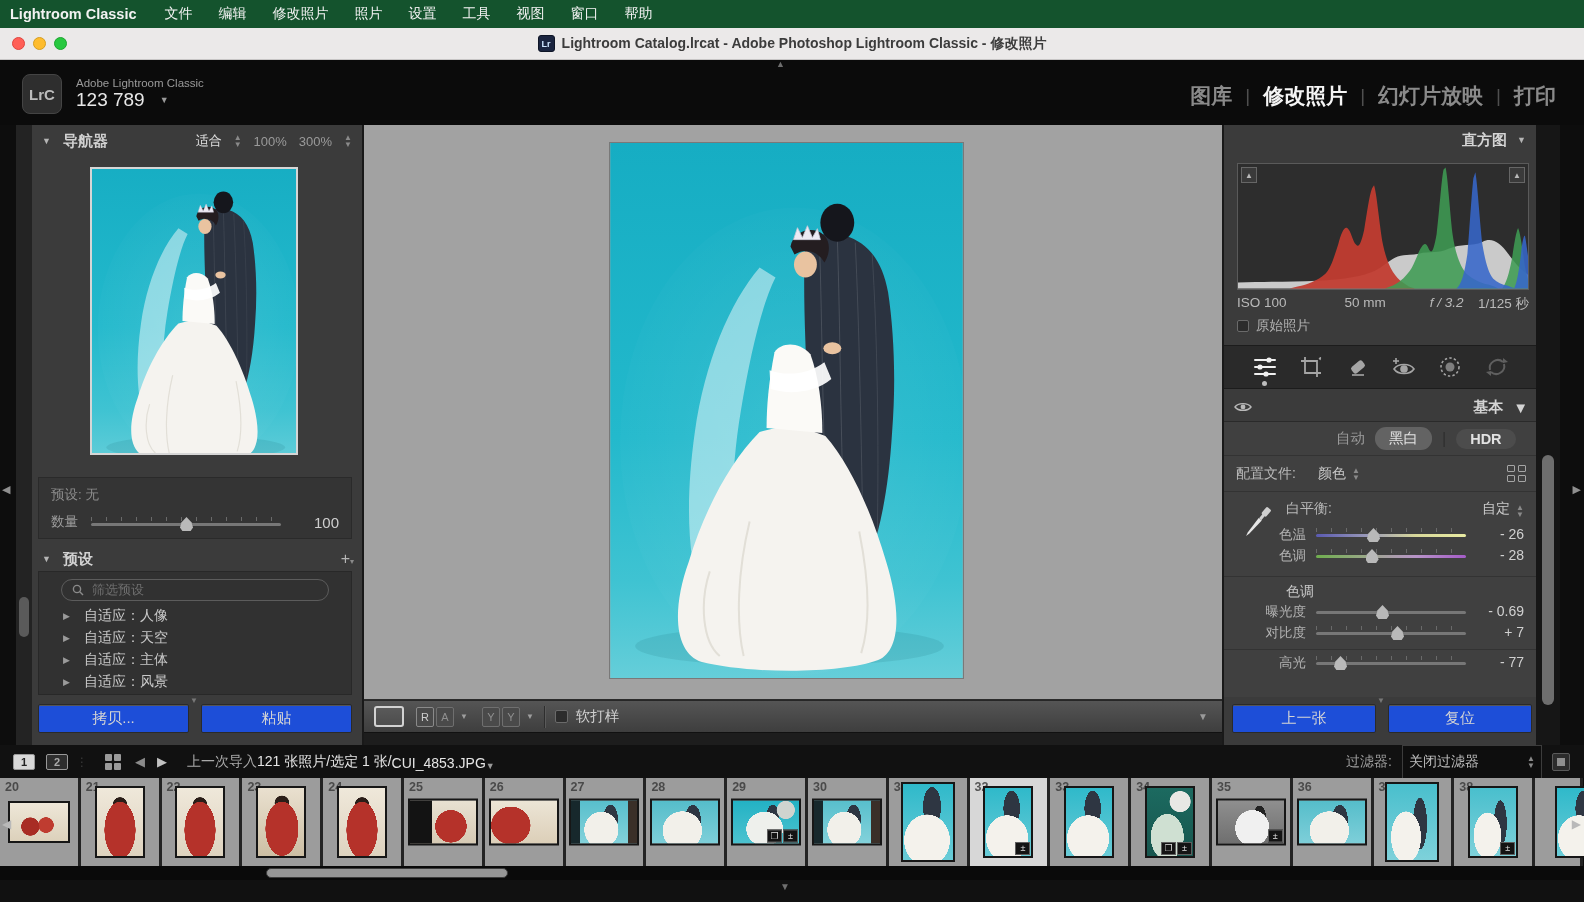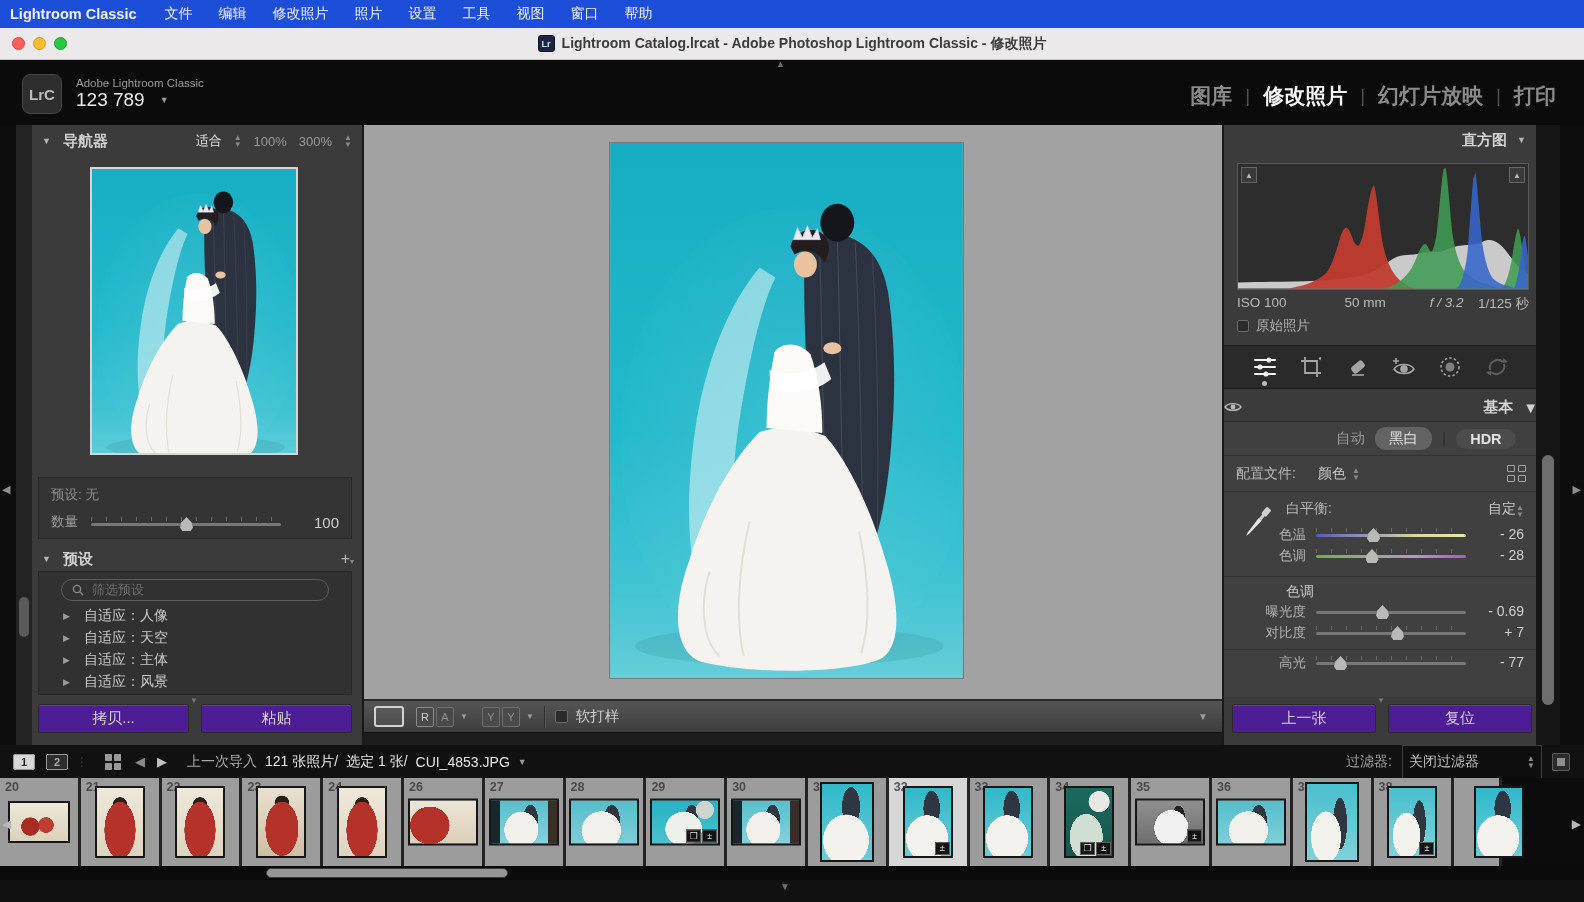--- a/index.html
+++ b/index.html
@@ -1,21 +1,21 @@
 <!DOCTYPE html>
 <html><head>
 <meta charset="utf-8">
 <style>
   * { margin:0; padding:0; box-sizing:border-box; }
   html,body { background:#000; }
   body { font-family:"Liberation Sans","DejaVu Sans",sans-serif; }
   .screen { position:relative; width:1584px; height:902px; overflow:hidden; background:#000; }
 
   
-  .menubar { position:absolute; left:0; top:0; width:1584px; height:28px; background:#1d4ed8;
+  .menubar { position:absolute; left:0; top:0; width:1584px; height:28px; background:#14532d;
              display:flex; align-items:center; color:#f2f2f2; font-size:14px; }
   .mb-app { font-weight:bold; margin-left:10px; margin-right:28px; font-size:14.5px; }
   .menu-item { margin-right:26px; cursor:default; }
 
   
   .titlebar { position:absolute; left:0; top:28px; width:1584px; height:32px; background:#ebe9e9;
               border-bottom:1px solid #c7c5c5; display:flex; align-items:center; }
   .traffic { position:absolute; left:12px; top:9px; display:flex; gap:8px; }
   .tl { width:13px; height:13px; border-radius:50%; display:inline-block; }
   .tl.red{ background:#ff5f57; border:1px solid #e0443e;}
@@ -69,21 +69,21 @@
   .plus { margin-left:auto; color:#b5b5b5; font-size:16px; font-weight:normal; }
   .plus .dn { font-size:8px; color:#8a8a8a; }
   .presetlistbox { position:absolute; left:6px; top:446px; width:314px; height:124px; background:#313131; border:1px solid #282828; }
   .searchpill { margin:7px 22px 4px 22px; height:22px; border:1px solid #5c5c5c; border-radius:11px;
                 display:flex; align-items:center; padding:0 10px; gap:8px; }
   .searchpill .ph { color:#6f6f6f; font-size:13px; }
   .preset-row { display:flex; align-items:center; gap:14px; height:22px; padding-left:24px; color:#c9c9c9; font-size:14px; }
   .preset-row .tri { color:#9a9a9a; font-size:9px; }
   .mini-collapse { position:absolute; left:158px; top:571px; color:#777; font-size:8px; }
   .lbuttons { position:absolute; left:6px; top:579px; width:314px; display:flex; gap:12px; }
-  .panelbtn { flex:1; height:29px; background:#4c1d95; border:1px solid #2a2a2a; box-shadow:inset 0 1px 0 #555;
+  .panelbtn { flex:1; height:29px; background:#1d4ed8; border:1px solid #2a2a2a; box-shadow:inset 0 1px 0 #555;
               border-radius:2px; color:#d4d4d4; font-size:15px; display:flex; align-items:center; justify-content:center; }
 
   
   .center { position:absolute; left:364px; top:0; width:858px; height:620px; background:#1d1d1d; }
   .canvas { position:absolute; left:0; top:0; width:858px; height:575px; background:#a2a2a2; border-bottom:1px solid #2c2c2c; }
   .mainphoto { position:absolute; left:246px; top:18px; width:353px; height:535px; box-shadow:0 0 0 1px rgba(0,0,0,.25); }
   .toolbar { position:absolute; left:0; top:575px; width:858px; height:33px;
              background:linear-gradient(#555, #3e3e3e); border-top:1px solid #272727; border-bottom:1px solid #111;
              display:flex; align-items:center; }
   .loupebtn { margin-left:10px; width:30px; height:21px; border:2px solid #d2d2d2; border-radius:3px; background:rgba(255,255,255,.06); }
@@ -107,37 +107,37 @@
   .clipbtn.l { left:3px; } .clipbtn.r { right:3px; }
   .histinfo { position:absolute; left:13px; top:170px; width:292px; display:flex; color:#b9b9b9; font-size:13.5px; }
   .histinfo span:nth-child(2){ margin-left:58px; } .histinfo span:nth-child(3){ margin-left:44px;font-style:italic; } .histinfo span:nth-child(4){ margin-left:auto; }
   .origrow { position:absolute; left:13px; top:192px; display:flex; align-items:center; gap:7px; color:#b3b3b3; font-size:13.5px; }
   .origrow .cb { width:12px; height:12px; }
   .toolstrip { position:absolute; left:0; top:220px; width:314px; height:44px; background:#2a2a2a;
                border-top:1px solid #1c1c1c; border-bottom:1px solid #1c1c1c;
                display:flex; align-items:center; justify-content:space-around; padding:0 18px; }
   .tsicon { position:relative; width:30px; height:30px; display:flex; align-items:center; justify-content:center; }
   .tsicon.active:after { content:''; position:absolute; left:12px; bottom:-4px; width:5px; height:5px; border-radius:50%; background:#bdbdbd; }
-  .basic-hdr { position:absolute; left:0; top:268px; width:314px; height:28px; display:flex; align-items:center; padding:0 0; }
+  .basic-hdr { position:absolute; left:0; top:268px; width:314px; height:28px; display:flex; align-items:center; padding:0 10px; }
   .basic-hdr .title { margin-left:auto; font-weight:bold; color:#d4d4d4; font-size:15px; display:flex; gap:10px; align-items:center;}
   .basic-body { position:absolute; left:0; top:296px; width:314px; height:276px; background:#404040; border-top:1px solid #2a2a2a; }
   .chips { display:flex; align-items:center; height:34px; border-bottom:1px solid #333; padding-left:112px; gap:10px; }
   .chip-plain { color:#9a9a9a; font-size:14.5px; }
   .chip { padding:2px 14px; border-radius:11px; font-size:14.5px; color:#e2e2e2; }
   .chip.sel { background:#636363; }
   .chip.hdr2 { background:#4c4c4c; font-weight:bold; }
   .chipsep { color:#2e2e2e; }
   .profrow { display:flex; align-items:center; height:36px; padding:0 12px; border-bottom:1px solid #333; color:#b9b9b9; font-size:14px; }
   .profval { margin-left:22px; color:#c9c9c9; display:flex; gap:6px; align-items:center; }
   .gridicon { margin-left:auto; display:grid; grid-template-columns:8px 8px; grid-gap:3px; }
   .gridicon span { width:8px; height:7px; border:1.5px solid #a5a5a5; border-radius:1px; }
   .wbblock { position:relative; border-bottom:1px solid #333; padding:6px 0 8px 0; }
   .dropper { position:absolute; left:14px; top:10px; }
   .wbrow { display:flex; align-items:center; padding:2px 14px 8px 62px; color:#b9b9b9; font-size:14px; }
-  .wbrow .v { margin-left:auto; color:#c9c9c9; display:flex; align-items:flex-end;}
+  .wbrow .v { margin-left:auto; color:#c9c9c9; display:flex; gap:6px; align-items:flex-end;}
   .sliderrow { display:flex; align-items:flex-start; height:21px; padding:0 14px; color:#b3b3b3; font-size:13.5px; }
   .sliderrow .lab { width:78px; text-align:right; padding-right:10px; }
   .strack { position:relative; width:150px; height:14px; }
   .sline { position:absolute; left:0; right:0; top:8px; height:3px; background:#777; border-radius:2px; }
   .sline.temp { background:linear-gradient(90deg,#5a5ab2,#9898b8,#d8d89a,#e8eba2); }
   .sline.tint { background:linear-gradient(90deg,#6fae4e,#9aa888,#b894c8,#a55cc8); }
   .ticks { position:absolute; left:0; right:0; top:2px; height:4px;
            background:repeating-linear-gradient(90deg,#6a6a6a 0 1px,transparent 1px 15px); }
   .sthumb { position:absolute; top:2px; width:13px; height:14px; margin-left:-6px; background:#b9b9b9;
             clip-path:polygon(50% 0,88% 38%,100% 75%,82% 100%,18% 100%,0 75%,12% 38%); }
@@ -154,21 +154,21 @@
   .fs-hdr { position:absolute; left:0; top:0; width:1584px; height:33px; display:flex; align-items:center; }
   .winbtn { width:22px; height:16px; border:1px solid #999; border-radius:2px; font-size:11px; font-weight:bold;
             display:flex; align-items:center; justify-content:center; }
   .winbtn.on { background:#d8d8d8; color:#222; margin-left:13px; }
   .winbtn.off { background:#2e2e2e; color:#aaa; margin-left:11px; }
   .fs-sep { color:#3a3a3a; margin:0 8px; font-size:12px; letter-spacing:1px;}
   .fsgrid { display:grid; grid-template-columns:7px 7px; grid-gap:2px; margin:0 8px; }
   .fsgrid span { width:7px; height:7px; background:#9a9a9a; border-radius:1px; }
   .fsarrow { font-size:13px; margin:0 6px; }
   .fsarrow.back { color:#8b8b8b; } .fsarrow.fwd { color:#c2c2c2; }
-  .fs-status { margin-left:14px; font-size:14px; color:#a9a9a9; display:flex; gap:8px; align-items:center;}
+  .fs-status { margin-left:14px; font-size:14px; color:#a9a9a9; display:flex; align-items:flex-end;}
   .fs-status .white { color:#e5e5e5; }
   .fs-status .dd { color:#9a9a9a; font-size:9px; }
   .fs-filter { margin-left:auto; margin-right:14px; display:flex; align-items:center; gap:10px; font-size:14px; color:#9f9f9f; }
   .filterdd { width:140px; height:20px; background:#0e0e0e; border:1px solid #3c3c3c; display:flex; align-items:center;
               padding:16px 6px; color:#bcbcbc; }
   .filterdd .updn { margin-left:auto; }
   .fstoggle { width:18px; height:18px; background:#2c2c2c; border:1px solid #5a5a5a; border-radius:2px; position:relative; }
   .fstoggle:after { content:''; position:absolute; left:4px; top:4px; width:8px; height:8px; background:#8f8f8f; }
 
   .thumbrow { position:absolute; left:0; top:33px; width:1584px; height:88px; display:flex; background:#0c0c0c; }
@@ -685,20 +685,26 @@
          <div class="badges"></div>
        </div>
      </div>
           <div class="cell">
        <span class="num">24</span>
        <div class="tphoto portrait st-red-tall">
          <div class="badges"></div>
        </div>
      </div>
           <div class="cell">
+       <span class="num">25</span>
+       <div class="tphoto landscape st-red-dark">
+         <div class="badges"></div>
+       </div>
+     </div>
+          <div class="cell">
        <span class="num">26</span>
        <div class="tphoto landscape st-red-wide">
          <div class="badges"></div>
        </div>
      </div>
           <div class="cell">
        <span class="num">27</span>
        <div class="tphoto landscape st-teal-wide-dark">
          <div class="badges"></div>
        </div>

